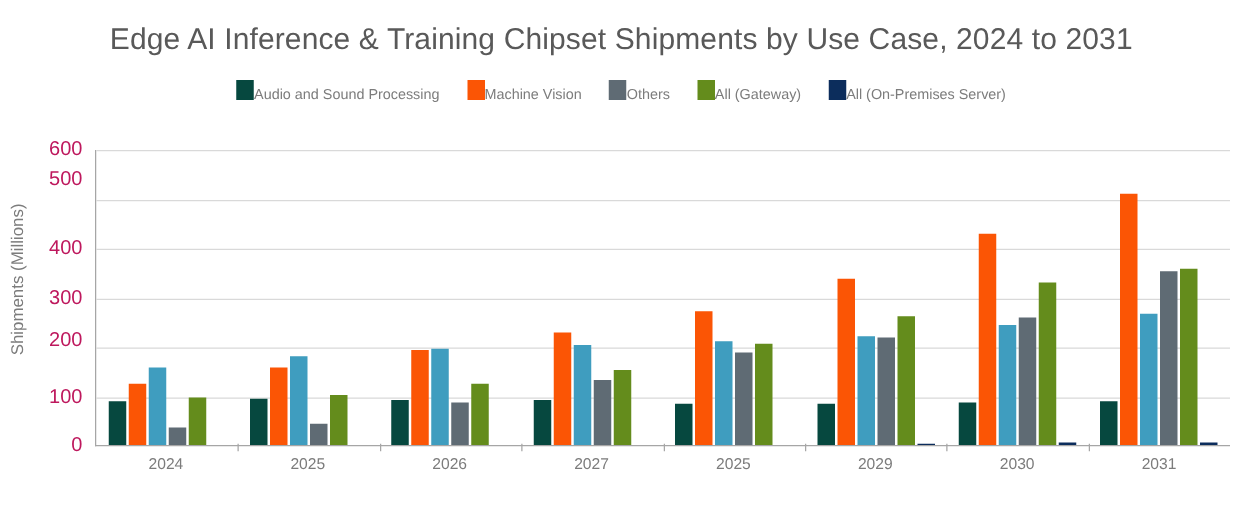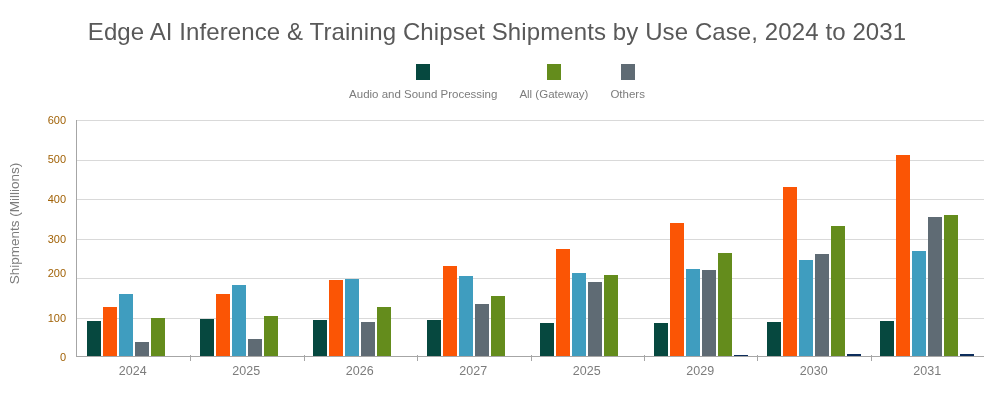--- a/index.html
+++ b/index.html
@@ -44,21 +44,21 @@
     left: 0;
     top: 64px;
     width: 994px;
     display: flex;
     justify-content: center;
     align-items: flex-start;
     gap: 0px;
   }
   .legend-item {
     display: flex;
-    flex-direction: column;
+    flex-direction: row;
     align-items: center;
     padding: 0 11px;
   }
   .legend-swatch {
     width: 14px;
     height: 16px;
     margin-bottom: 8px;
   }
   .legend-label {
     font-size: 11.5px;
@@ -93,22 +93,22 @@
     position: absolute;
     left: 30px;
     top: 0;
     width: 36px;
     height: 245px;
   }
   .y-tick-label {
     position: absolute;
     right: 0;
     transform: translateY(-50%);
-    font-size: 11px;
-    color: #a16207;
+    font-size: 16px;
+    color: #be185d;
     text-align: center;
     white-space: nowrap;
   }
 
   #plot-area {
     position: absolute;
     left: 76px;
     top: 8px;
     width: 908px;
     height: 237px;
@@ -191,40 +191,48 @@
 <div id="chart-figure">
 
   <div id="chart-title">Edge AI Inference &amp; Training Chipset Shipments by Use Case, 2024 to 2031</div>
 
   <div id="legend">
       <div class="legend-item">
         <span class="legend-swatch" style="background: rgb(6, 72, 63);"></span>
         <span class="legend-label">Audio and Sound Processing</span>
       </div>
       <div class="legend-item">
+        <span class="legend-swatch" style="background: rgb(251, 85, 5);"></span>
+        <span class="legend-label">Machine Vision</span>
+      </div>
+      <div class="legend-item">
+        <span class="legend-swatch" style="background: rgb(95, 107, 116);"></span>
+        <span class="legend-label">Others</span>
+      </div>
+      <div class="legend-item">
         <span class="legend-swatch" style="background: rgb(100, 140, 28);"></span>
         <span class="legend-label">All (Gateway)</span>
       </div>
       <div class="legend-item">
-        <span class="legend-swatch" style="background: rgb(95, 107, 116);"></span>
-        <span class="legend-label">Others</span>
+        <span class="legend-swatch" style="background: rgb(12, 45, 92);"></span>
+        <span class="legend-label">All (On-Premises Server)</span>
       </div>
     </div>
 
   <div id="plot-wrap">
 
     <div id="y-axis-title">Shipments (Millions)</div>
 
     <div id="y-tick-labels">
         <div class="y-tick-label" style="top: 245px;">0</div>
         <div class="y-tick-label" style="top: 205.5px;">100</div>
         <div class="y-tick-label" style="top: 161px;">200</div>
         <div class="y-tick-label" style="top: 126.5px;">300</div>
         <div class="y-tick-label" style="top: 87px;">400</div>
-        <div class="y-tick-label" style="top: 47px;">500</div>
+        <div class="y-tick-label" style="top: 32px;">500</div>
         <div class="y-tick-label" style="top: 8px;">600</div>
       </div>
 
     <div id="plot-area">
       <div id="gridlines-layer">
           <div class="gridline zero-line" style="top: 237px;"></div>
           <div class="gridline" style="top: 197.5px;"></div>
           <div class="gridline" style="top: 158px;"></div>
           <div class="gridline" style="top: 118.5px;"></div>
           <div class="gridline" style="top: 79px;"></div>

